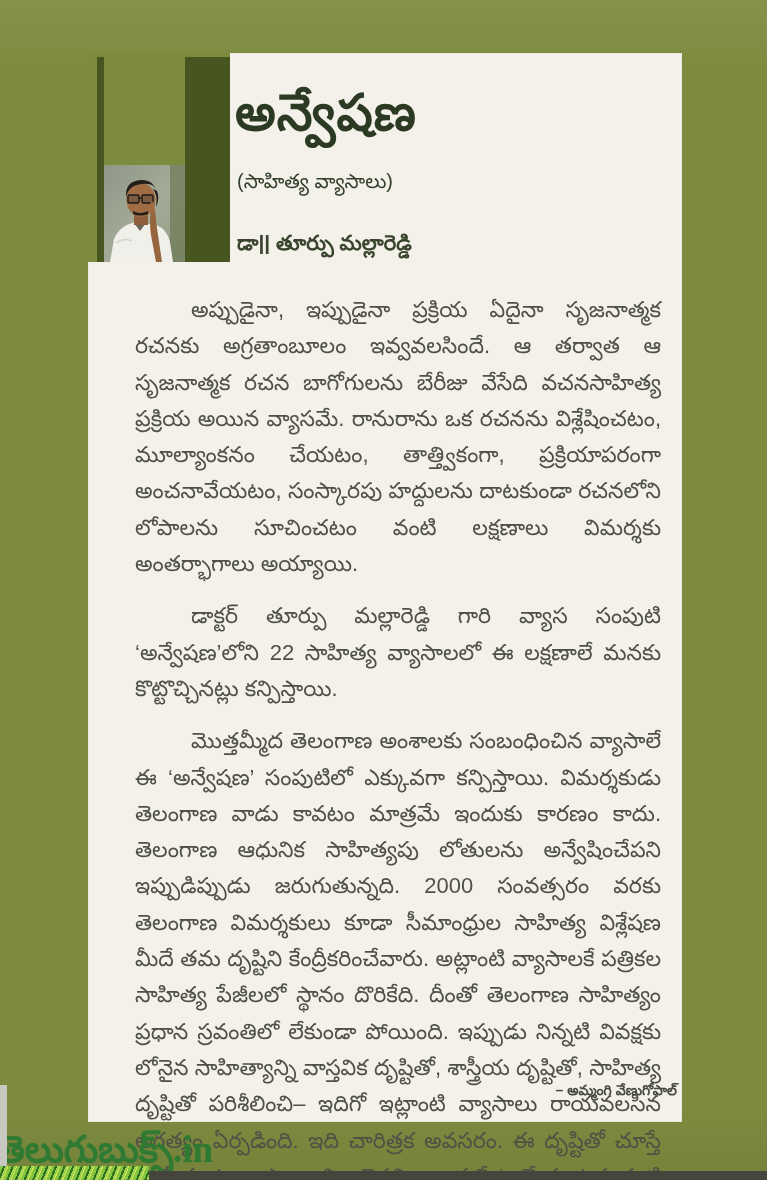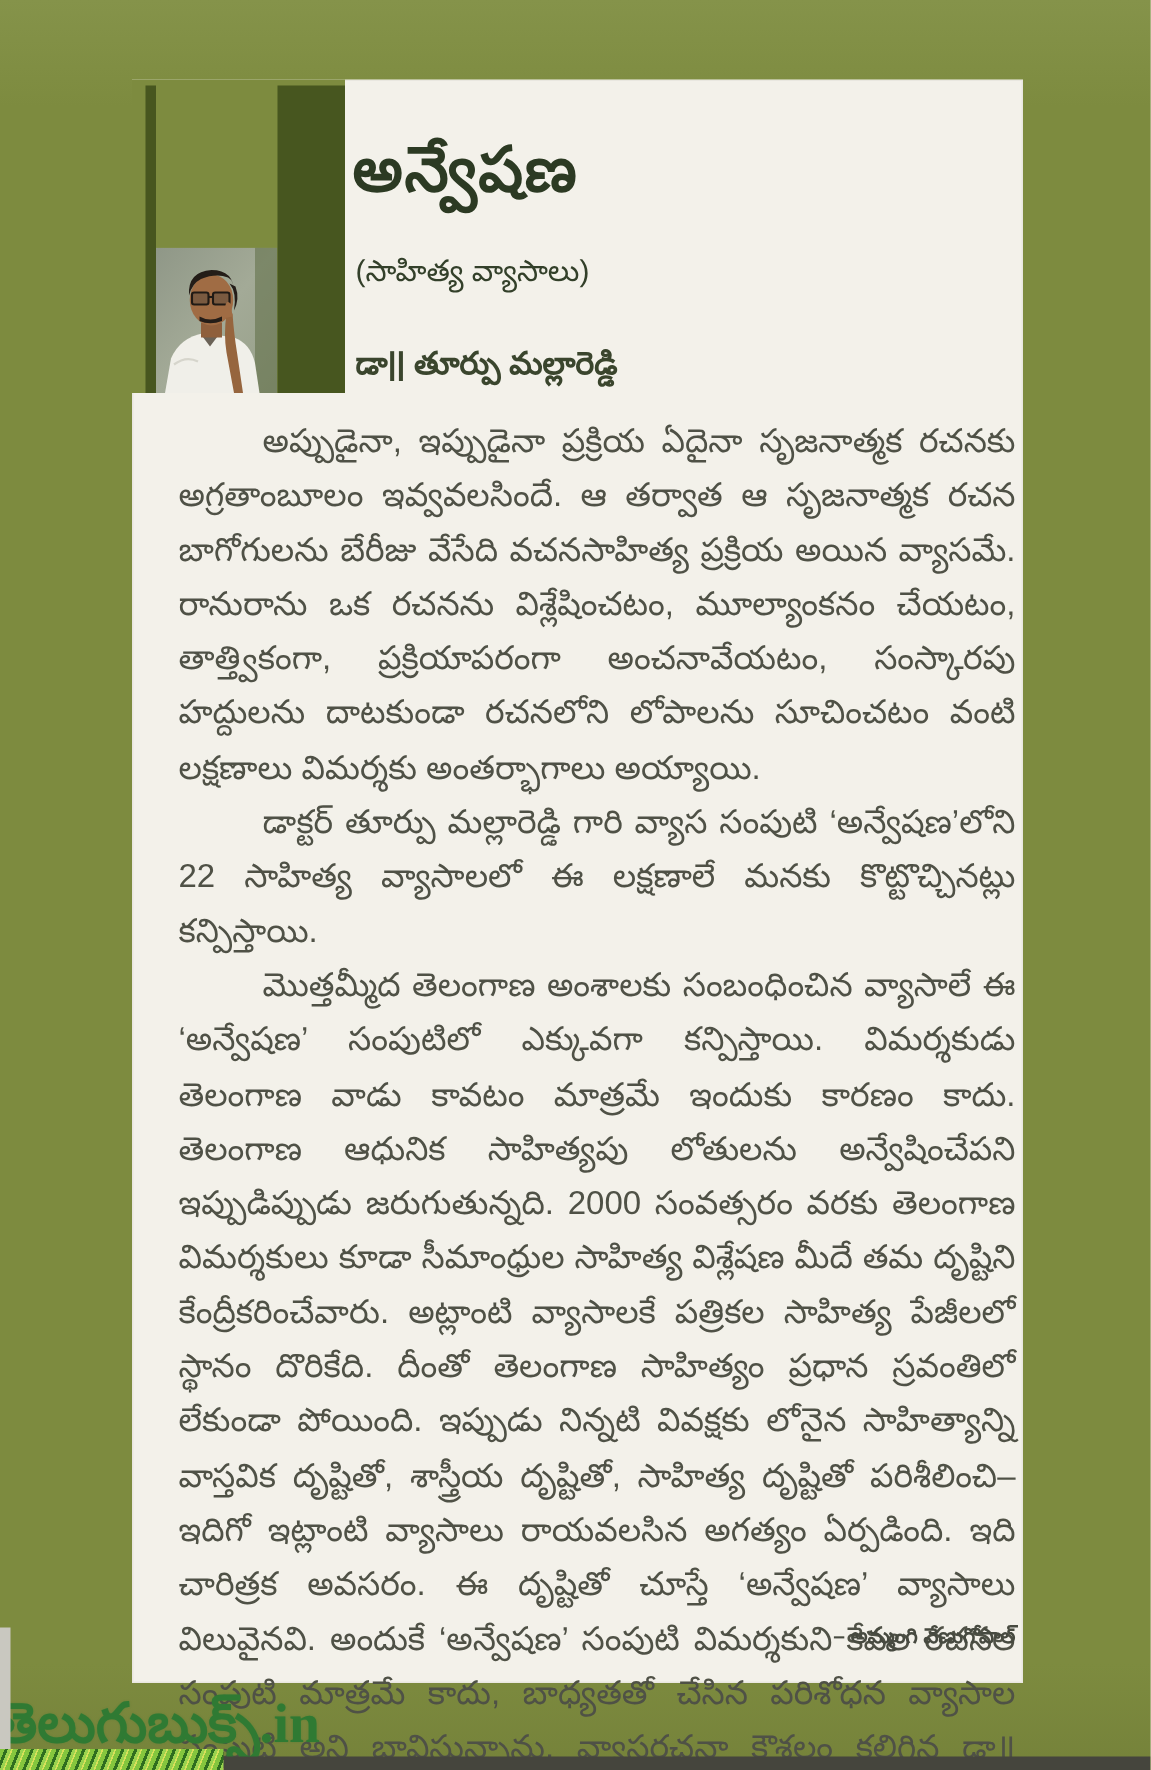--- a/index.html
+++ b/index.html
@@ -19,38 +19,38 @@
   }
   
   .cutout{position:absolute;left:88px;top:53px;width:142px;height:209px;background:#7d8b3f;}
   .strip-thin{position:absolute;left:9px;top:4px;width:7px;height:205px;background:#47561f;}
   .strip-wide{position:absolute;left:97px;top:4px;width:45px;height:205px;background:#47561f;}
   .photo{position:absolute;left:16px;top:112px;width:81px;height:97px;overflow:hidden;}
   .photo svg{display:block;width:100%;height:100%;}
 
   .title{
     position:absolute;left:235px;top:70px;width:440px;
-    font-size:42px;line-height:86px;font-weight:700;
+    font-size:51px;line-height:86px;font-weight:700;
     color:#2c3a23;letter-spacing:1px;
-    font-family:Liberation Sans, sans-serif;
+    font-family:Liberation Serif, serif;
   }
   .subtitle{
     position:absolute;left:237px;top:164px;width:440px;
     font-size:20px;line-height:34px;font-weight:400;color:#33402a;
   }
   .author{
     position:absolute;left:237px;top:230px;width:440px;
     font-size:21px;line-height:26px;font-weight:700;color:#3a452d;
   }
   .copy{
     position:absolute;left:119px;top:276px;width:558px;
     font-size:22px;line-height:36.3px;color:#4f5146;
     text-align:justify;
   }
-  .copy p{margin:0;text-indent:56px;}
+  .copy p{margin:16px;text-indent:56px;}
   .signature{
     position:absolute;left:119px;top:1082px;width:558px;
     text-align:right;font-size:14px;font-weight:700;color:#474a40;
   }
   
   .watermark{
     position:absolute;left:-4px;top:1128px;width:240px;height:44px;
     font-size:37px;font-weight:700;color:#2f7a33;
     font-family:"Liberation Serif","DejaVu Serif",serif;
     letter-spacing:0px;white-space:nowrap;

